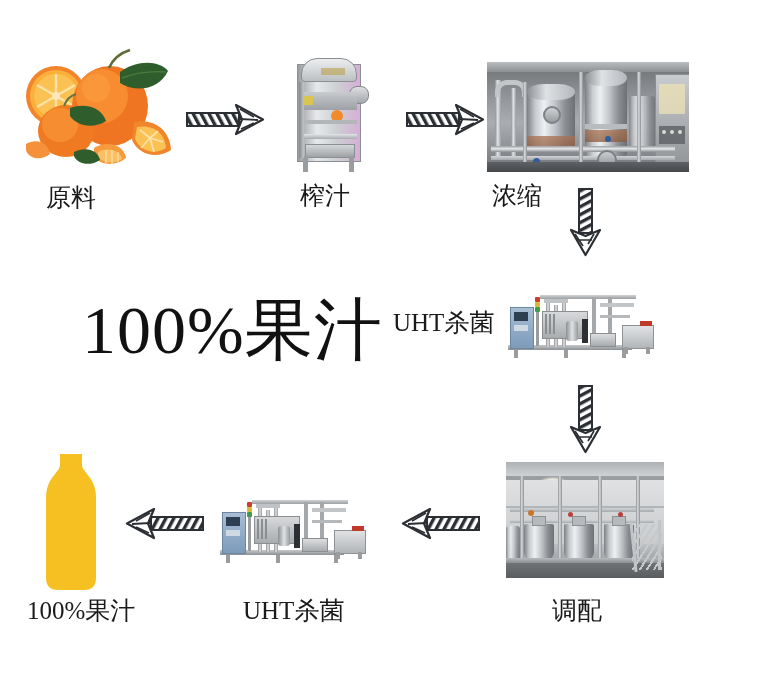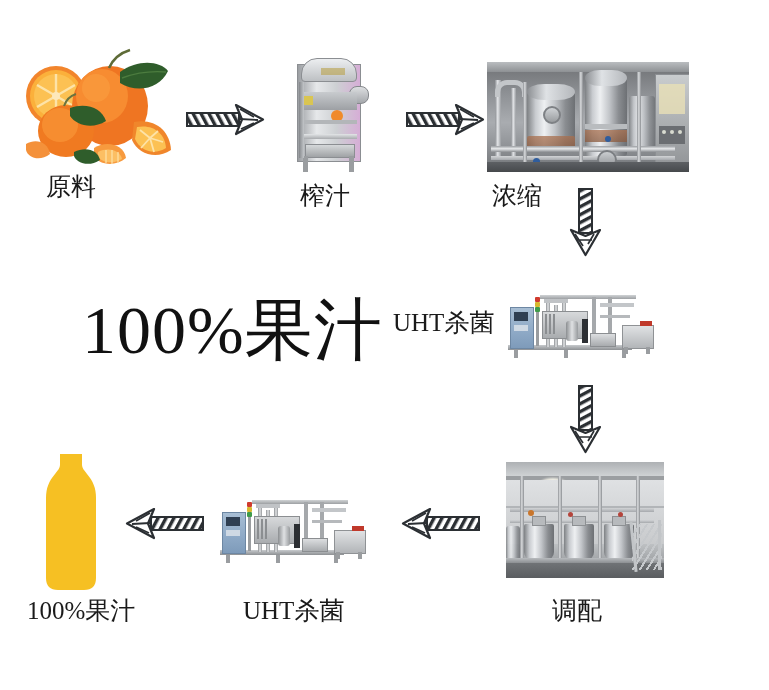--- a/index.html
+++ b/index.html
@@ -158,21 +158,21 @@
       <path d="M136 112 L126 104 M136 112 L144 105 M136 112 L149 116 M136 112 L140 126 M136 112 L127 122" stroke="#fde3a8" stroke-width="1.8"></path>
 
       <path d="M12 118 C22 112 34 116 36 128 C26 136 14 132 12 124 Z" fill="#f4913a"></path>
       <path d="M80 122 C92 114 110 118 112 132 C100 142 84 138 80 130 Z" fill="#f79a3e"></path>
       <path d="M84 126 C94 121 106 124 108 133 C98 139 88 136 84 131 Z" fill="#fcbf63"></path>
       <path d="M92 124 L92 137 M98 124 L98 138 M104 126 L104 137" stroke="#fde3a8" stroke-width="1.2"></path>
 
       <path d="M60 126 C72 120 84 124 86 134 C74 142 62 136 60 130 Z" fill="#2f5d2b"></path>
     </svg>
   </div>
-  <div class="node-label" style="left:46px; top:174px;">原料</div>
+  <div class="node-label" style="left:46px; top:185px;">原料</div>
 
   <div class="arrow" style="left:184px; top:100px;">
     <svg width="84" height="40" viewBox="0 0 84 40">
       <defs>
         <pattern id="hatchR" width="7" height="14" patternUnits="userSpaceOnUse" patternTransform="rotate(-28)">
           <rect width="3.4" height="14" fill="#2b2f33"></rect>
         </pattern>
       </defs>
       <g>
         <rect x="3" y="13" width="52" height="13" fill="url(#hatchR)" stroke="#2b2f33" stroke-width="2"></rect>

